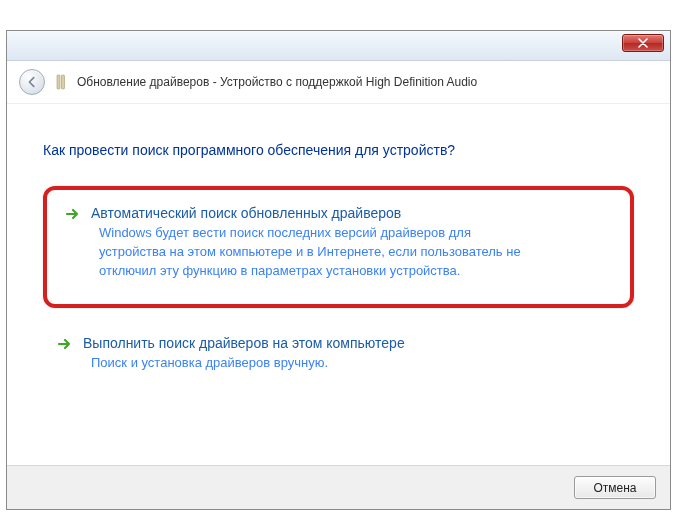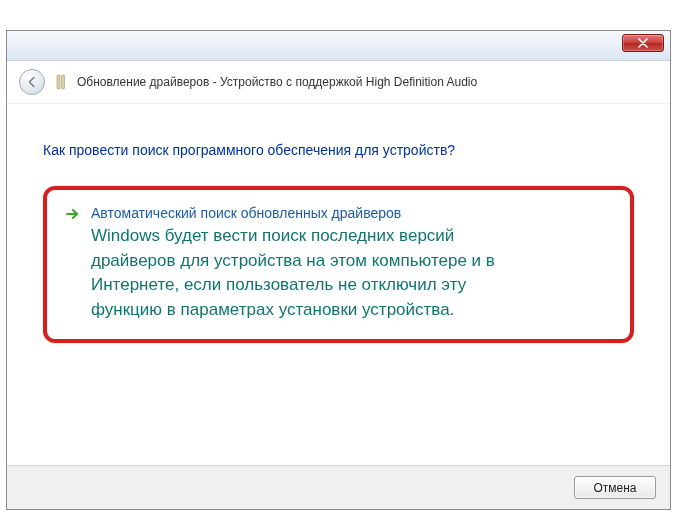--- a/index.html
+++ b/index.html
@@ -77,43 +77,44 @@
   .option {
     padding: 10px 12px 12px 14px;
     margin-bottom: 16px;
     border-radius: 2px;
     position: relative;
   }
   .option.highlighted {
     border: 4px solid #d6201f;
     border-radius: 12px;
     box-shadow: 0 0 2px rgba(0,0,0,0.2);
-    padding: 14px 16px 16px 18px;
+    padding: 14px 16px 23px 18px;
   }
   .option-row {
     display: flex;
     align-items: flex-start;
     gap: 10px;
   }
   .arrow-icon {
     width: 16px; height: 16px;
     flex: 0 0 16px;
     margin-top: 2px;
   }
   .option-title {
     color: #1a5ca8;
     font-size: 14px;
     line-height: 1.3;
     margin-bottom: 2px;
   }
   .option-desc {
-    color: #0f766e;
-    font-size: 17px;
+    color: #3b82f6;
+    font-size: 13px;
     line-height: 1.45;
     max-width: 440px;
+    margin-left: 8px;
   }
   .button-bar {
     position: absolute;
     left: 0; right: 0; bottom: 0;
     height: 44px;
     background: #f0f0f0;
     border-top: 1px solid #d8d8d8;
     display: flex;
     align-items: center;
     justify-content: flex-end;
@@ -169,20 +170,33 @@
             <path d="M2 8 L12 8 M8 4 L12 8 L8 12" fill="none" stroke="#3fa62a" stroke-width="2.2" stroke-linecap="round" stroke-linejoin="round"></path>
           </svg>
         </span>
         <div>
           <div class="option-title">Автоматический поиск обновленных драйверов</div>
           <div class="option-desc">Windows будет вести поиск последних версий драйверов для устройства на этом компьютере и в Интернете, если пользователь не отключил эту функцию в параметрах установки устройства.</div>
         </div>
       </div>
     </div>
 
+    <div class="option">
+      <div class="option-row">
+        <span class="arrow-icon">
+          <svg viewBox="0 0 16 16" width="16" height="16">
+            <path d="M2 8 L12 8 M8 4 L12 8 L8 12" fill="none" stroke="#3fa62a" stroke-width="2.2" stroke-linecap="round" stroke-linejoin="round"></path>
+          </svg>
+        </span>
+        <div>
+          <div class="option-title">Выполнить поиск драйверов на этом компьютере</div>
+          <div class="option-desc">Поиск и установка драйверов вручную.</div>
+        </div>
+      </div>
+    </div>
   </div>
 
   <div class="button-bar">
     <div class="btn">
       <span>Отмена</span>
     </div>
   </div>
 </div>
 
 </body></html>

